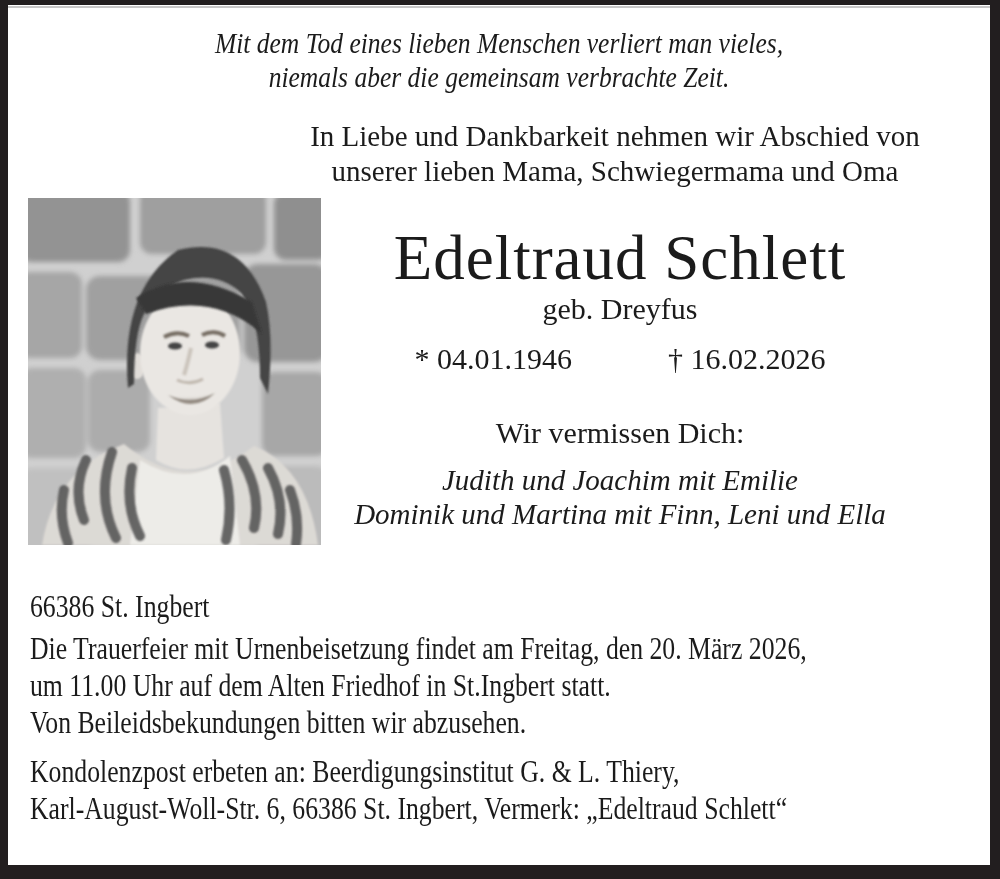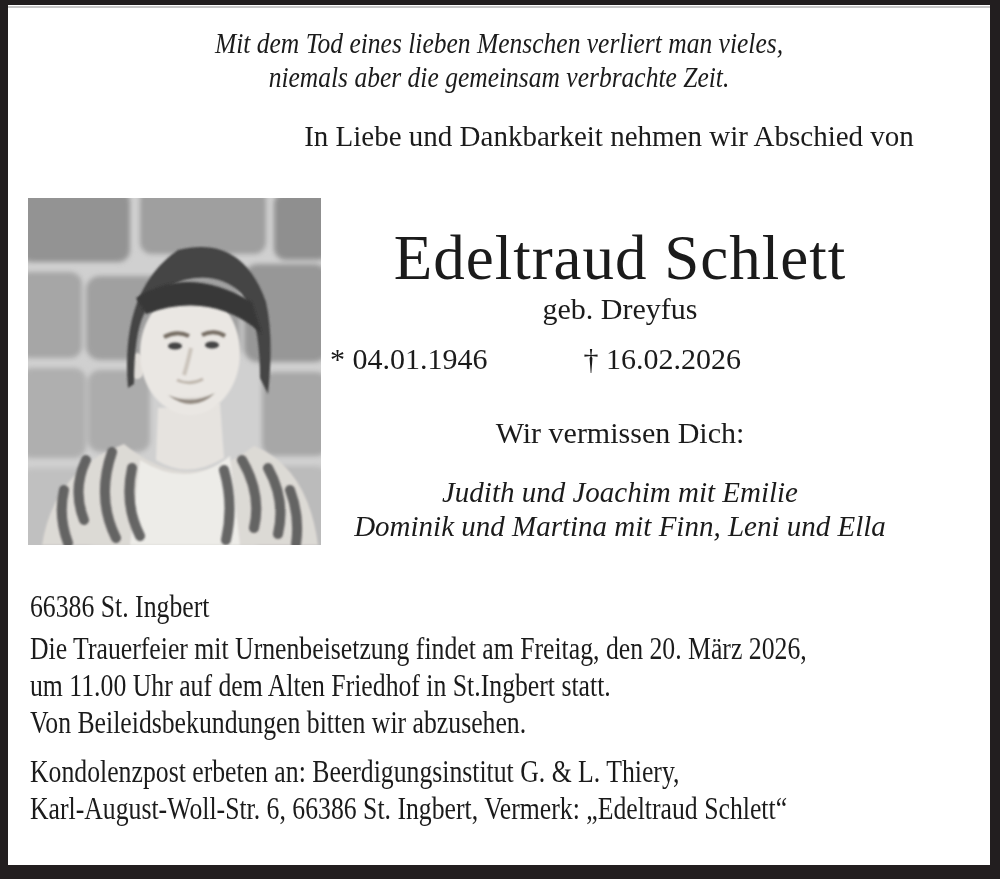--- a/index.html
+++ b/index.html
@@ -35,21 +35,21 @@
     text-align: center;
     font-style: italic;
     font-size: 29px;
     line-height: 34px;
     transform: scaleX(0.88);
     transform-origin: 50% 0;
     white-space: nowrap;
   }
   .intro {
     position: absolute;
-    top: 114px; left: 256px;
+    top: 114px; left: 262px;
     width: 690px;
     text-align: center;
     font-size: 29px;
     line-height: 35px;
     white-space: nowrap;
   }
   .photo {
     position: absolute;
     left: 20px; top: 193px;
     width: 293px; height: 347px;
@@ -70,32 +70,33 @@
     letter-spacing: 1px;
     white-space: nowrap;
   }
   .maiden {
     font-size: 30px;
     line-height: 36px;
   }
   .dates {
     margin-top: 14px;
     display: flex;
+    justify-content: center;
     gap: 96px;
     font-size: 30px;
     line-height: 36px;
     white-space: nowrap;
   }
   .missing {
     margin-top: 38px;
     font-size: 30px;
     line-height: 36px;
   }
   .mourners {
-    margin-top: 24px;
+    margin-top: 12px;
     font-style: italic;
     font-size: 29px;
     line-height: 34px;
     white-space: nowrap;
   }
   .cond {
     position: absolute;
     left: 22px;
     font-size: 31px;
     line-height: 37px;
@@ -113,20 +114,21 @@
 <div class="frame">
   <div class="top-line"></div>
 
   <div class="quote">
     <div>Mit dem Tod eines lieben Menschen verliert man vieles,</div>
     <div>niemals aber die gemeinsam verbrachte Zeit.</div>
   </div>
 
   <div class="intro">
     <div>In Liebe und Dankbarkeit nehmen wir Abschied von</div>
+    <div>unserer lieben Mama, Schwiegermama und Oma</div>
   </div>
 
   <div class="photo" title="Black-and-white portrait of an elderly woman with short dark hair, smiling slightly, wearing a patterned blouse in front of a stone wall">
     <svg width="293" height="347" viewBox="0 0 293 347" xmlns="http://www.w3.org/2000/svg" role="img">
       <defs>
         <filter id="soft">
             <feGaussianBlur stdDeviation="1.1"></feGaussianBlur>
           </filter>
         <filter id="soft2">
             <feGaussianBlur stdDeviation="2.6"></feGaussianBlur>

